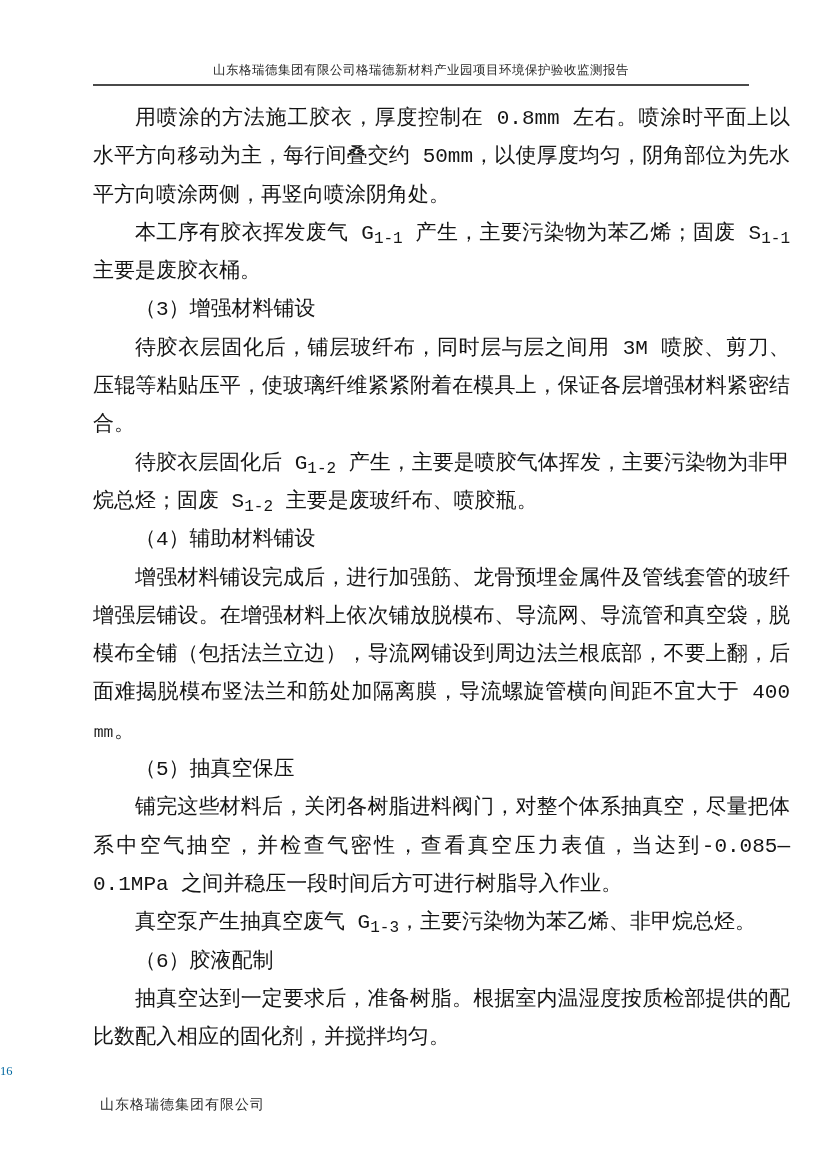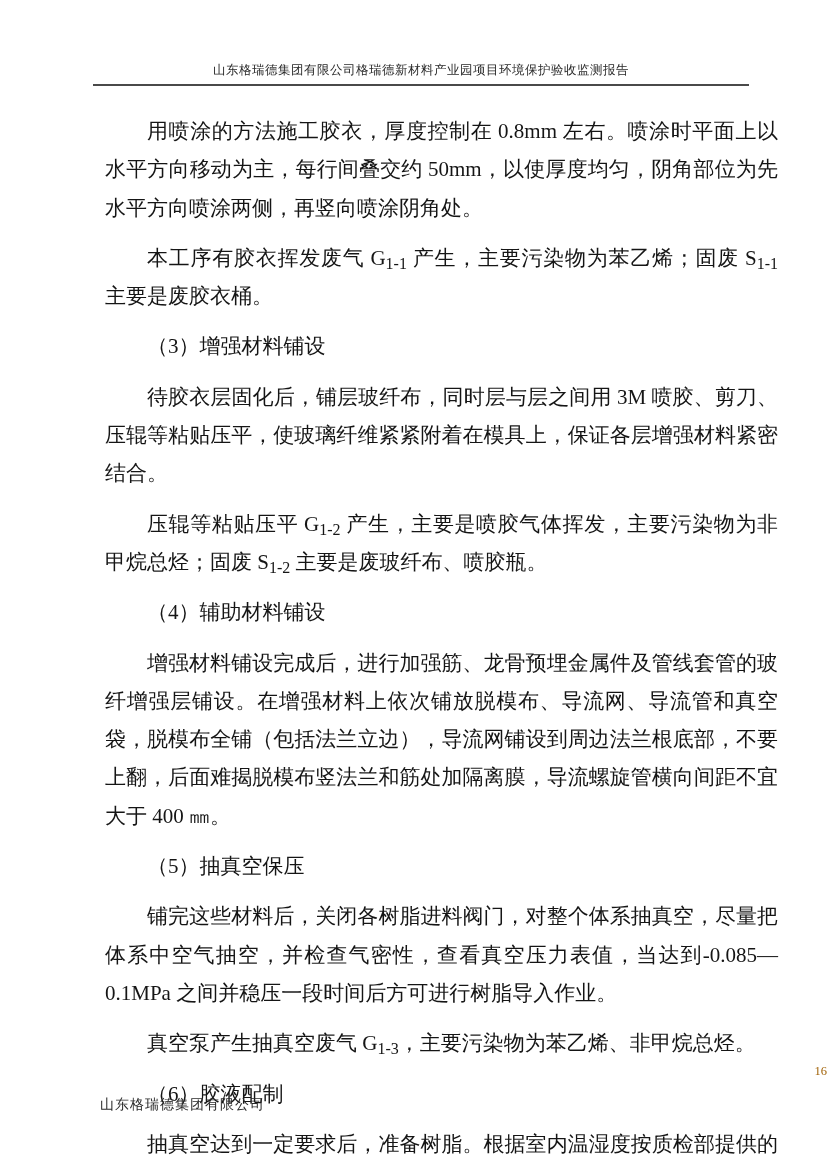--- a/index.html
+++ b/index.html
@@ -46,37 +46,38 @@
     top: 100px;
     left: 93px;
     width: 697px;
     font-size: 21px;
     line-height: 38.3px;
     text-align: justify;
     text-justify: inter-ideograph;
     color: #151515;
   }
   .content p {
-    margin: 12px;
+    margin: 0;
     padding: 0;
     text-indent: 2em;
+    font-family: Liberation Mono, monospace;
   }
   .content sub {
     font-size: 16px;
     line-height: 0;
     vertical-align: -4px;
   }
   .page-number {
     position: absolute;
     top: 1064px;
     left: 0;
     width: 827px;
-    text-align: right;
+    text-align: left;
     font-size: 12.5px;
-    color: #a16207;
+    color: #0369a1;
   }
   .footer-company {
     position: absolute;
     top: 1084px;
     left: 100px;
     font-size: 14px;
     letter-spacing: 1px;
     color: #2a2a2a;
     white-space: nowrap;
     margin-top: 12px;
@@ -90,21 +91,21 @@
   <header class="header">
     <div class="header-title">山东格瑞德集团有限公司格瑞德新材料产业园项目环境保护验收监测报告</div>
     <div class="header-divider"></div>
   </header>
 
   <main class="content">
       <p><span>用喷涂的方法施工胶衣，厚度控制在 0.8mm 左右。喷涂时平面上以水平方向移动为主，每行间叠交约 50mm，以使厚度均匀，阴角部位为先水平方向喷涂两侧，再竖向喷涂阴角处。</span></p>
       <p><span>本工序有胶衣挥发废气 G</span><sub>1-1</sub><span> 产生，主要污染物为苯乙烯；固废 S</span><sub>1-1</sub><span> 主要是废胶衣桶。</span></p>
       <p><span>（3）增强材料铺设</span></p>
       <p><span>待胶衣层固化后，铺层玻纤布，同时层与层之间用 3M 喷胶、剪刀、压辊等粘贴压平，使玻璃纤维紧紧附着在模具上，保证各层增强材料紧密结合。</span></p>
-      <p><span>压辊等粘贴压平 G</span><sub>1-2</sub><span> 产生，主要是喷胶气体挥发，主要污染物为非甲烷总烃；固废 S</span><sub>1-2</sub><span> 主要是废玻纤布、喷胶瓶。</span></p>
+      <p><span>待胶衣层固化后 G</span><sub>1-2</sub><span> 产生，主要是喷胶气体挥发，主要污染物为非甲烷总烃；固废 S</span><sub>1-2</sub><span> 主要是废玻纤布、喷胶瓶。</span></p>
       <p><span>（4）辅助材料铺设</span></p>
       <p><span>增强材料铺设完成后，进行加强筋、龙骨预埋金属件及管线套管的玻纤增强层铺设。在增强材料上依次铺放脱模布、导流网、导流管和真空袋，脱模布全铺（包括法兰立边），导流网铺设到周边法兰根底部，不要上翻，后面难揭脱模布竖法兰和筋处加隔离膜，导流螺旋管横向间距不宜大于 400 ㎜。</span></p>
       <p><span>（5）抽真空保压</span></p>
       <p><span>铺完这些材料后，关闭各树脂进料阀门，对整个体系抽真空，尽量把体系中空气抽空，并检查气密性，查看真空压力表值，当达到-0.085—0.1MPa 之间并稳压一段时间后方可进行树脂导入作业。</span></p>
       <p><span>真空泵产生抽真空废气 G</span><sub>1-3</sub><span>，主要污染物为苯乙烯、非甲烷总烃。</span></p>
       <p><span>（6）胶液配制</span></p>
       <p><span>抽真空达到一定要求后，准备树脂。根据室内温湿度按质检部提供的配比数配入相应的固化剂，并搅拌均匀。</span></p>
     </main>
 
   <div class="page-number">16</div>

